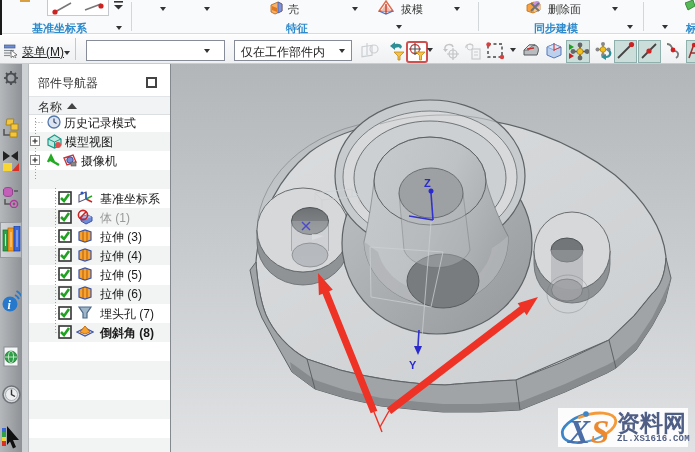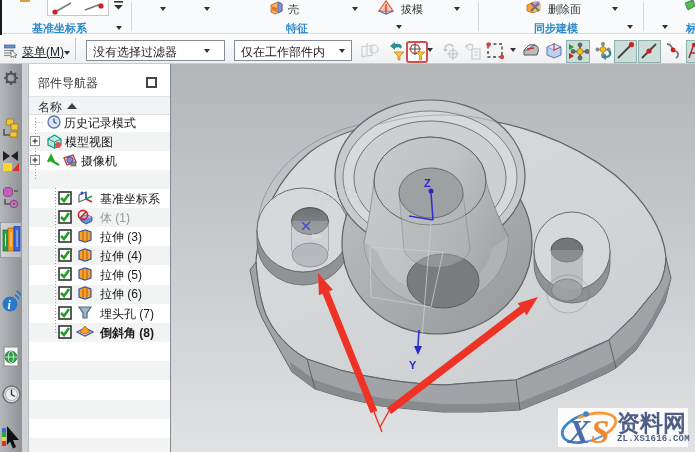--- a/index.html
+++ b/index.html
@@ -104,21 +104,20 @@
       <line x1="0" y1="6.5" x2="10" y2="6.5" stroke="#8a8f94" stroke-width="1.2"></line>
       <line x1="0" y1="9" x2="10" y2="9" stroke="#8a8f94" stroke-width="1.2"></line>
       <line x1="0" y1="11.5" x2="6" y2="11.5" stroke="#8a8f94" stroke-width="1.2"></line>
       <polygon points="7,6 13,11 10.5,11.5 12,14 10.5,14.5 9,12 7,13.5" fill="#fff" stroke="#555" stroke-width="0.8"></polygon>
     </svg>
     <div class="abs" style="left:22px;top:9px;font-size:12px;color:#222;text-decoration:underline;">菜单(<span style="text-decoration:underline">M</span>)</div>
     <div class="tri" style="left:64px;top:16px;"></div>
     <div class="abs" style="left:75px;top:3px;width:1px;height:22px;background:#c4c8cb;"></div>
 
     <div class="combo" style="left:86px;width:139px;">
-        <span>没有选择过滤器</span>
       <div class="tri" style="left:117px;top:8px;"></div>
       </div>
     <div class="combo" style="left:234px;width:118px;">
         <span>仅在工作部件内</span>
       <div class="tri" style="left:104px;top:8px;"></div>
       </div>
 
     <svg class="ticon" style="left:360px;" width="20" height="20" opacity="0.45">
       <rect x="2" y="6" width="10" height="10" fill="none" stroke="#9aa0a5" stroke-width="1.2" transform="skewY(-8)"></rect>
       <line x1="7" y1="2" x2="7" y2="14" stroke="#9aa0a5" stroke-width="1.2"></line>

